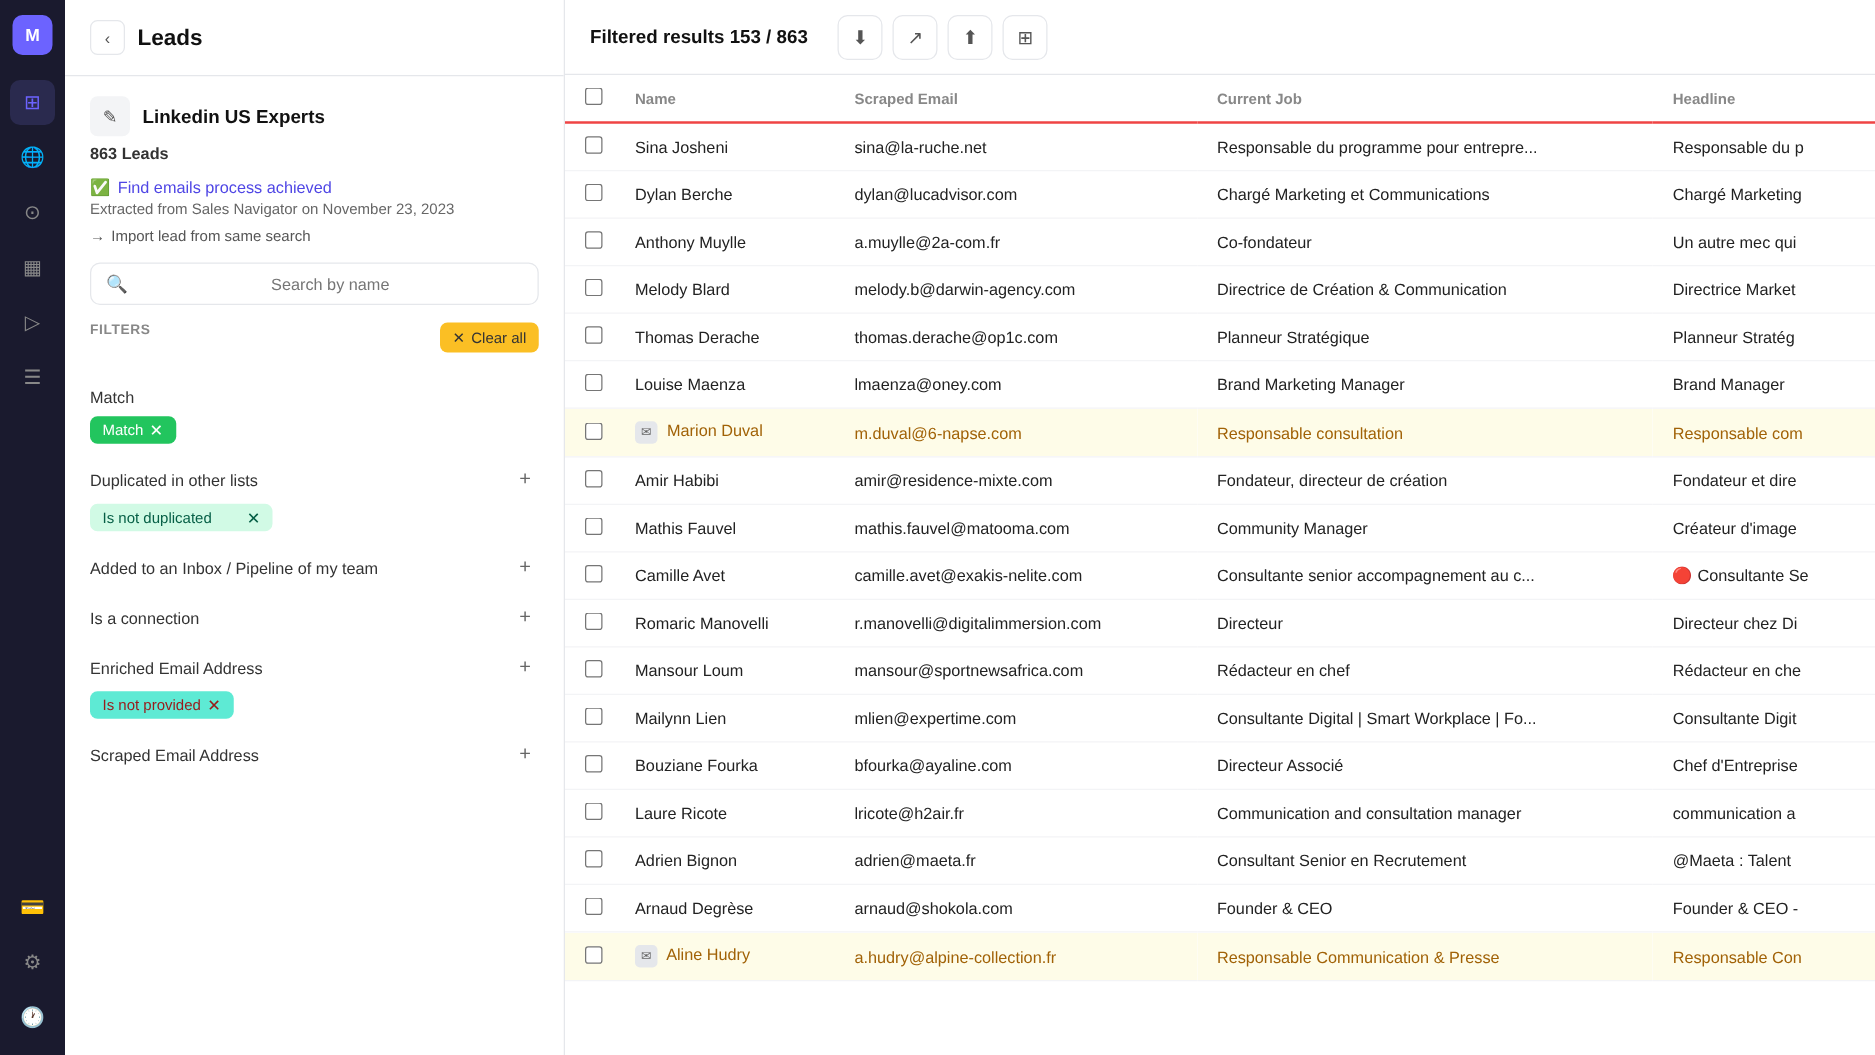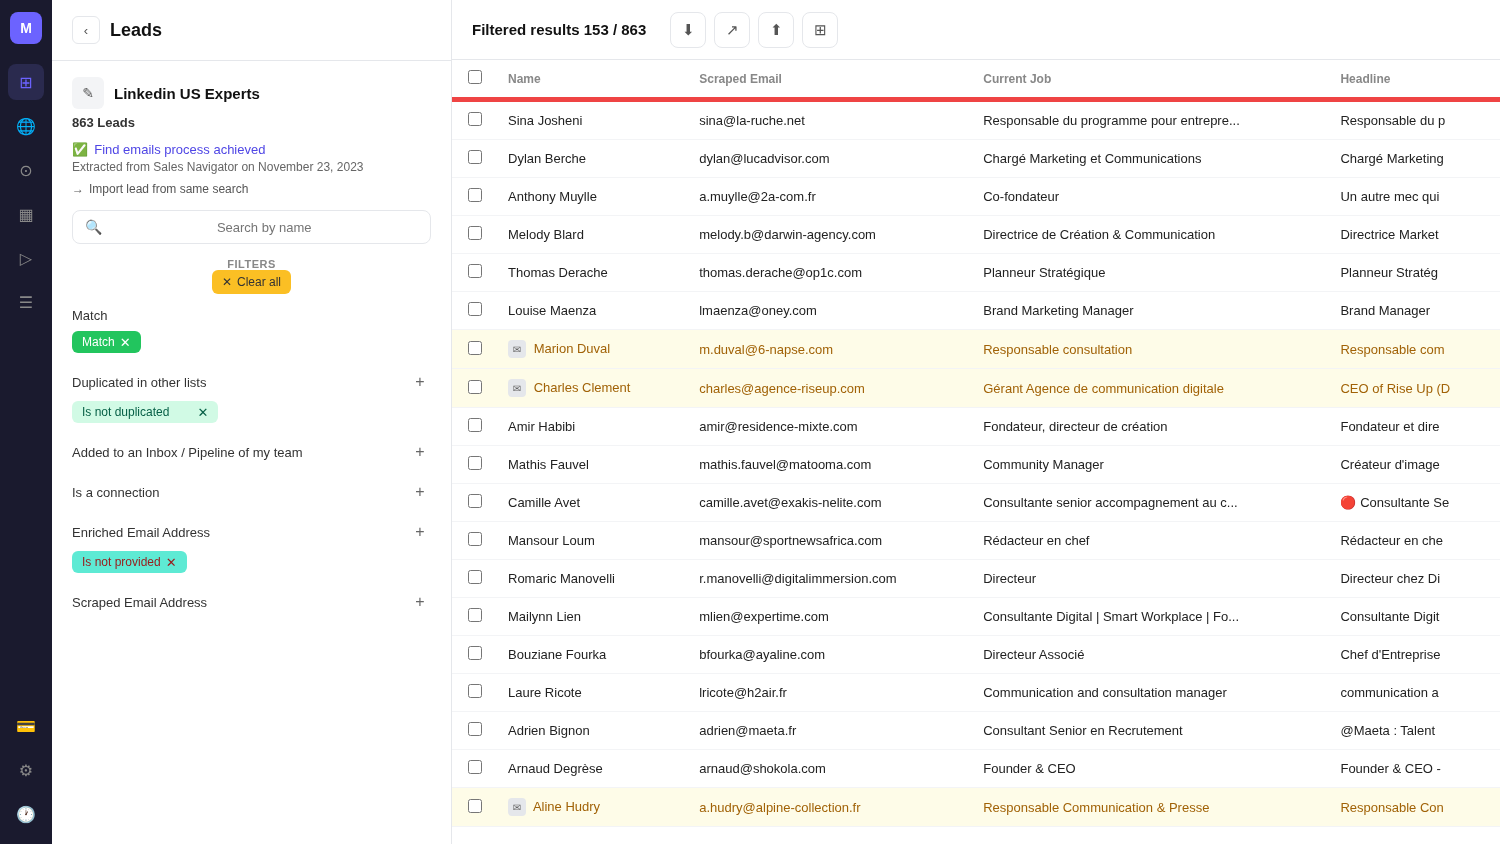--- a/index.html
+++ b/index.html
@@ -95,23 +95,22 @@
       margin: 14px 0;
       color: #999;
     }
     .search-input {
       border: none; outline: none; font-size: 13px; color: #333; width: 100%;
       background: transparent;
       text-align: center;
     }
 
     .filters-header {
-      display: flex; align-items: center; justify-content: space-between;
-      margin-bottom: 14px;
-      flex-direction: column;
+      display: flex; align-items: flex-start; justify-content: space-between;
+      margin-bottom: 28px;
     }
     .filters-label { font-size: 11px; font-weight: 600; color: #888; text-transform: uppercase; letter-spacing: 0.5px; }
     .clear-all-btn {
       display: flex; align-items: center; gap: 5px;
       background: #fbbf24;
       border: none; border-radius: 6px;
       padding: 5px 10px;
       font-size: 12px; font-weight: 500; color: #333;
       cursor: pointer;
     }
@@ -179,21 +178,21 @@
     thead tr { border-bottom: 1px solid #e5e7eb; }
     th {
       padding: 10px 16px;
       text-align: left;
       font-size: 12px;
       font-weight: 600;
       color: #888;
       white-space: nowrap;
       background: #fff;
       position: sticky; top: 0;
-      border-bottom: 5px solid #ef4444;
+      border-bottom: 2px solid #ef4444;
     }
     td {
       padding: 10px 16px;
       font-size: 13px;
       color: #222;
       border-bottom: 1px solid #f3f4f6;
       white-space: nowrap;
       max-width: 300px;
       overflow: hidden;
       text-overflow: ellipsis;
@@ -429,32 +428,20 @@
         <input type="checkbox" style="">
       </td>
       <td>
         <span class="email-pending-icon">✉</span>
         <span>Marion Duval</span>
       </td>
       <td>m.duval@6-napse.com</td>
       <td>Responsable consultation</td>
       <td>Responsable com</td>
     </tr>
-          <tr class="highlighted">
-      <td class="checkbox-cell">
-        <input type="checkbox" style="">
-      </td>
-      <td>
-        <span class="email-pending-icon">✉</span>
-        <span>Charles Clement</span>
-      </td>
-      <td>charles@agence-riseup.com</td>
-      <td>Gérant Agence de communication digitale</td>
-      <td>CEO of Rise Up (D</td>
-    </tr>
           <tr>
       <td class="checkbox-cell">
         <input type="checkbox" style="">
       </td>
       <td>
         
         <span>Amir Habibi</span>
       </td>
       <td>amir@residence-mixte.com</td>
       <td>Fondateur, directeur de création</td>
@@ -483,37 +470,37 @@
       <td>camille.avet@exakis-nelite.com</td>
       <td>Consultante senior accompagnement au c...</td>
       <td>🔴 Consultante Se</td>
     </tr>
           <tr>
       <td class="checkbox-cell">
         <input type="checkbox" style="">
       </td>
       <td>
         
+        <span>Romaric Manovelli</span>
+      </td>
+      <td>r.manovelli@digitalimmersion.com</td>
+      <td>Directeur</td>
+      <td>Directeur chez Di</td>
+    </tr>
+          <tr>
+      <td class="checkbox-cell">
+        <input type="checkbox" style="">
+      </td>
+      <td>
+        
         <span>Mansour Loum</span>
       </td>
       <td>mansour@sportnewsafrica.com</td>
       <td>Rédacteur en chef</td>
       <td>Rédacteur en che</td>
-    </tr>
-          <tr>
-      <td class="checkbox-cell">
-        <input type="checkbox" style="">
-      </td>
-      <td>
-        
-        <span>Romaric Manovelli</span>
-      </td>
-      <td>r.manovelli@digitalimmersion.com</td>
-      <td>Directeur</td>
-      <td>Directeur chez Di</td>
     </tr>
           <tr>
       <td class="checkbox-cell">
         <input type="checkbox" style="">
       </td>
       <td>
         
         <span>Mailynn Lien</span>
       </td>
       <td>mlien@expertime.com</td>

